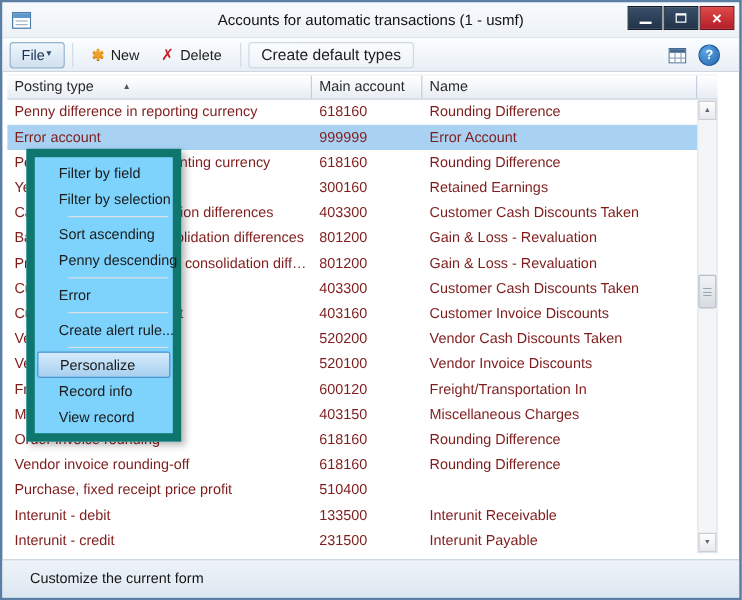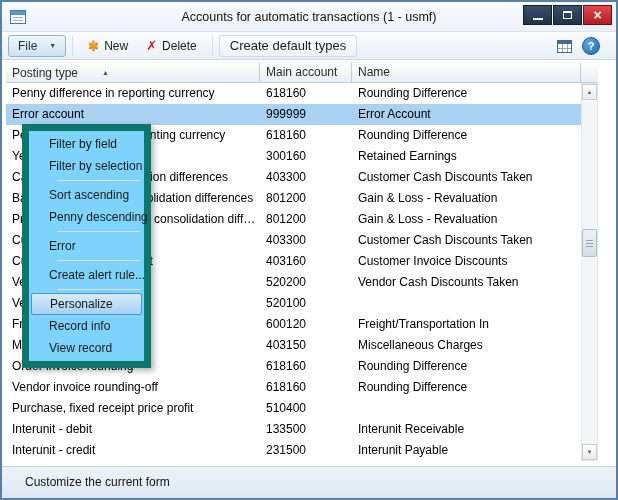--- a/index.html
+++ b/index.html
@@ -35,21 +35,21 @@
   .glyph-close{ color:#fff; font-size:14px; font-weight:bold; line-height:18px; }
 
   
   .toolbar{
     position:absolute; left:0; top:30px; width:614px; height:28px;
     background:linear-gradient(#fbfdfe,#e9eff6);
     border-bottom:1px solid #ccd7e2;
     display:flex; align-items:center; padding-left:6px;
   }
   .file-btn{
-    height:22px; padding:0 9px; display:flex; align-items:center; gap:12px;
+    height:22px; padding:0 9px; display:flex; align-items:center; gap:0;
     background:linear-gradient(#f0f6fc,#cfe0f0);
     border:1px solid #94b2cd; border-radius:3px;
     font-size:12px; color:#15324f; cursor:default;
   }
   .caret{ font-size:7px; color:#2d4a66; }
   .tsep{ width:1px; height:20px; background:#d4dde6; margin:0 6px; }
   .tool-btn{
     height:22px; padding:0 8px; display:flex; align-items:center; gap:5px;
     font-size:12px; color:#1c1c1c; border:1px solid transparent; border-radius:3px; cursor:default;
   }
@@ -79,21 +79,21 @@
     background:linear-gradient(#ffffff,#e7edf4);
     border-top:1px solid #eef2f6; border-bottom:1px solid #c2cfdb;
     display:flex; font-size:12px; color:#2b2b2b;
   }
   .hcell{ height:100%; line-height:19px; padding-left:6px; border-right:1px solid #c3d0dc; white-space:nowrap; overflow:hidden; cursor:default; }
   .h1{ width:254px; } .h2{ width:92px; } .h3{ width:229px; } .hfill{ flex:1; border-right:none; }
   .sorticon{ font-size:7px; color:#4a5560; margin-left:24px; vertical-align:2px; }
 
   
   .grid-body{ position:absolute; left:4px; top:81px; width:575px; height:378px; overflow:hidden; }
-  .grow{ display:flex; height:21px; line-height:21px; font-size:12px; color:#000000; cursor:default; }
+  .grow{ display:flex; height:21px; line-height:21px; font-size:12px; color:#7f1d1d; cursor:default; }
   .grow.sel{ background:#a9d2f2; }
   .cell{ white-space:nowrap; overflow:hidden; text-overflow:ellipsis; padding-left:6px; }
   .c1{ width:254px; } .c2{ width:92px; } .c3{ width:229px; }
 
   
   .vscroll{ position:absolute; left:579px; top:81px; width:17px; height:378px; background:#f3f5f7; border:1px solid #e2e6ea; }
   .sbtn{
     position:absolute; left:0; width:15px; height:16px;
     background:linear-gradient(#fdfdfd,#e8eaed); border:1px solid #c9ced4;
     display:flex; align-items:center; justify-content:center;
@@ -246,20 +246,21 @@
         <div class="cell c3">Customer Invoice Discounts</div>
       </div>
       <div class="grow">
         <div class="cell c1">Vendor cash discount</div>
         <div class="cell c2">520200</div>
         <div class="cell c3">Vendor Cash Discounts Taken</div>
       </div>
       <div class="grow">
         <div class="cell c1">Vendor invoice discount</div>
         <div class="cell c2">520100</div>
+        <div class="cell c3">Vendor Invoice Discounts</div>
       </div>
       <div class="grow">
         <div class="cell c1">Freight</div>
         <div class="cell c2">600120</div>
         <div class="cell c3">Freight/Transportation In</div>
       </div>
       <div class="grow">
         <div class="cell c1">Miscellaneous charges</div>
         <div class="cell c2">403150</div>
         <div class="cell c3">Miscellaneous Charges</div>

